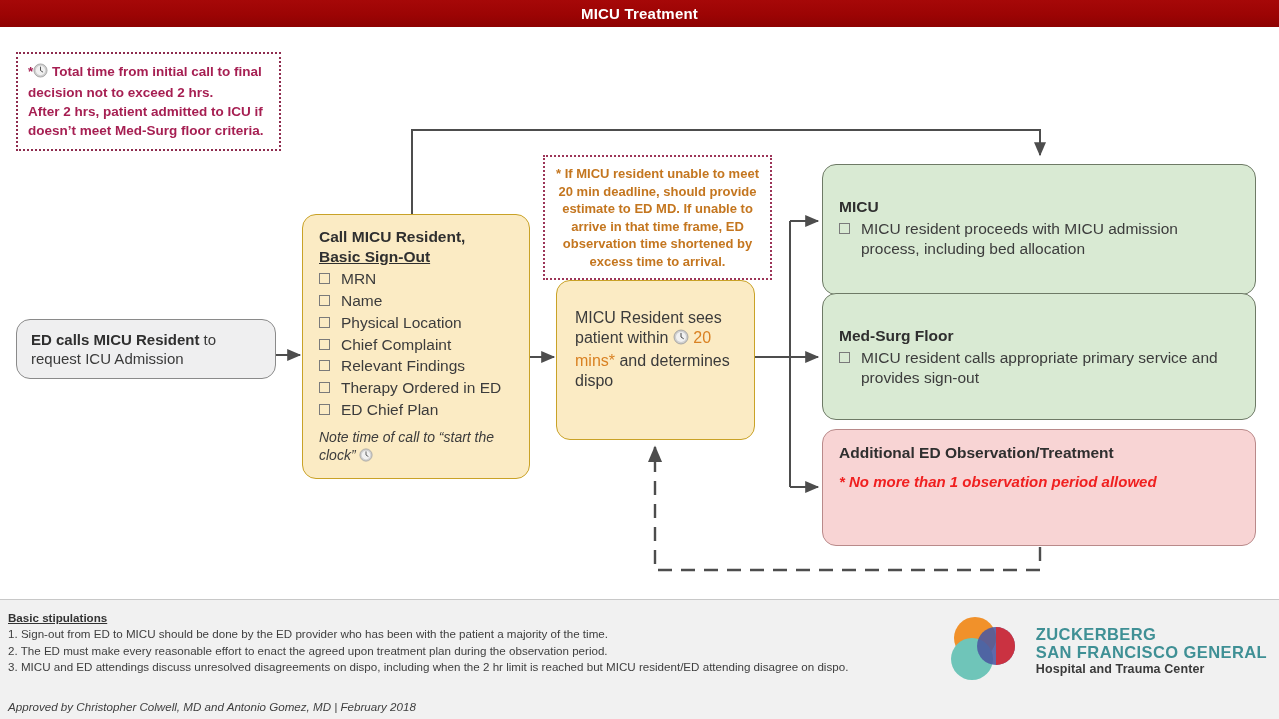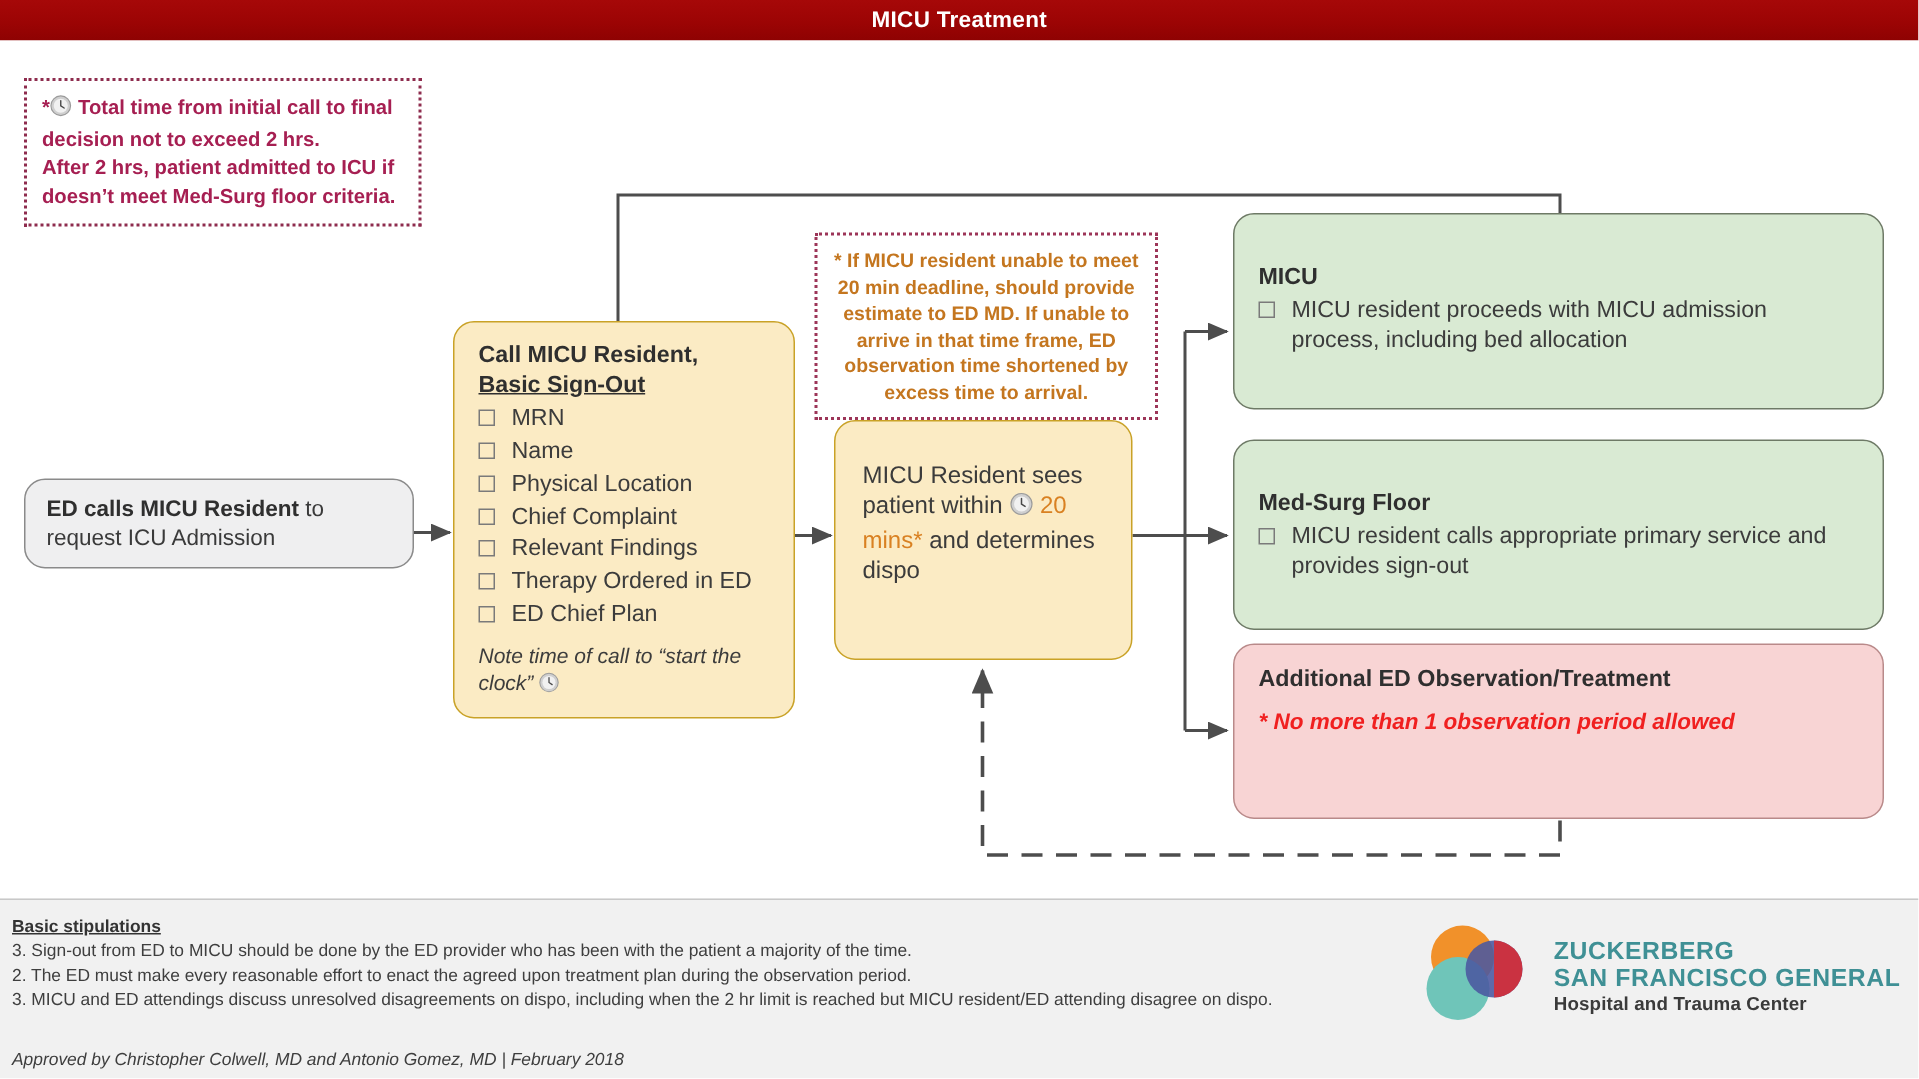--- a/index.html
+++ b/index.html
@@ -187,21 +187,21 @@
   <div class="node box cream" style="left:556px; top:253px; width:199px; height:160px; padding:27px 18px; font-size:16px;">
     <span>MICU Resident sees patient within </span><span class="clock">
       <svg width="16" height="16" viewBox="0 0 24 24">
         <circle cx="12" cy="12" r="10.5" fill="#cfcfcf" stroke="#9b9b9b" stroke-width="1.2"></circle>
         <circle cx="12" cy="12" r="7.5" fill="#f1f1f1"></circle>
         <path d="M12 6.5 L12 12 L15.6 14.4" stroke="#4a4a4a" stroke-width="1.5" fill="none" stroke-linecap="round"></path>
       </svg></span>
     <span class="orange-txt">20 mins*</span><span> and determines dispo</span>
   </div>
 
-  <div class="node box green" style="left:822px; top:115px; width:434px; height:131px; padding:32px 16px 0 16px;">
+  <div class="node box green" style="left:822px; top:137px; width:434px; height:131px; padding:32px 16px 0 16px;">
     <div class="hdr">MICU</div>
     <ul class="checks">
       <li><span class="cb"></span><span>MICU resident proceeds with MICU admission process, including bed allocation</span></li>
     </ul>
   </div>
 
   <div class="node box green" style="left:822px; top:266px; width:434px; height:127px; padding:32px 16px 16px 16px;">
     <div class="hdr">Med-Surg Floor</div>
     <ul class="checks">
       <li><span class="cb"></span><span>MICU resident calls appropriate primary service and provides sign-out</span></li>
@@ -211,21 +211,21 @@
   <div class="node box pink" style="left:822px; top:402px; width:434px; height:117px; padding:13px 16px 0 16px;">
     <div class="hdr">Additional ED Observation/Treatment</div>
     <div class="red-ital" style="margin-top:9px;">* No more than 1 observation period allowed</div>
   </div>
 
 </div>
 
 <div id="footer">
   <div id="stips">
     <div class="st-title">Basic stipulations</div>
-    <div>3. Sign-out from ED to MICU should be done by the ED provider who has been with the patient a majority of the time.</div>
+    <div>1. Sign-out from ED to MICU should be done by the ED provider who has been with the patient a majority of the time.</div>
     <div>2. The ED must make every reasonable effort to enact the agreed upon treatment plan during the observation period.</div>
     <div>3. MICU and ED attendings discuss unresolved disagreements on dispo, including when the 2 hr limit is reached but MICU resident/ED attending disagree on dispo.</div>
   </div>
   <div id="approved">Approved by Christopher Colwell, MD and Antonio Gomez, MD | February 2018</div>
 
   <div id="logo">
     <span>
       <svg width="76" height="66" viewBox="0 0 76 66">
         <g opacity="0.93">
           <circle cx="27" cy="22" r="21" fill="#f18a1c"></circle>

